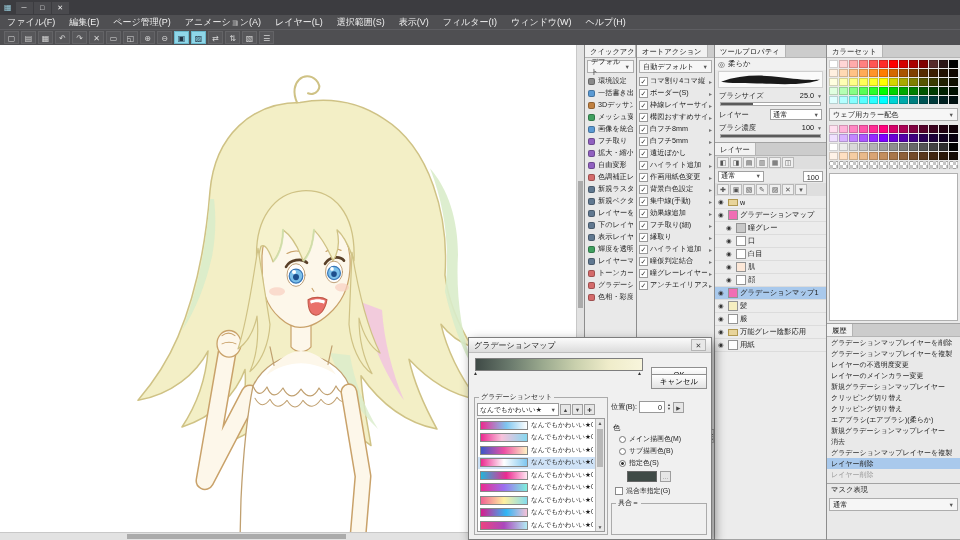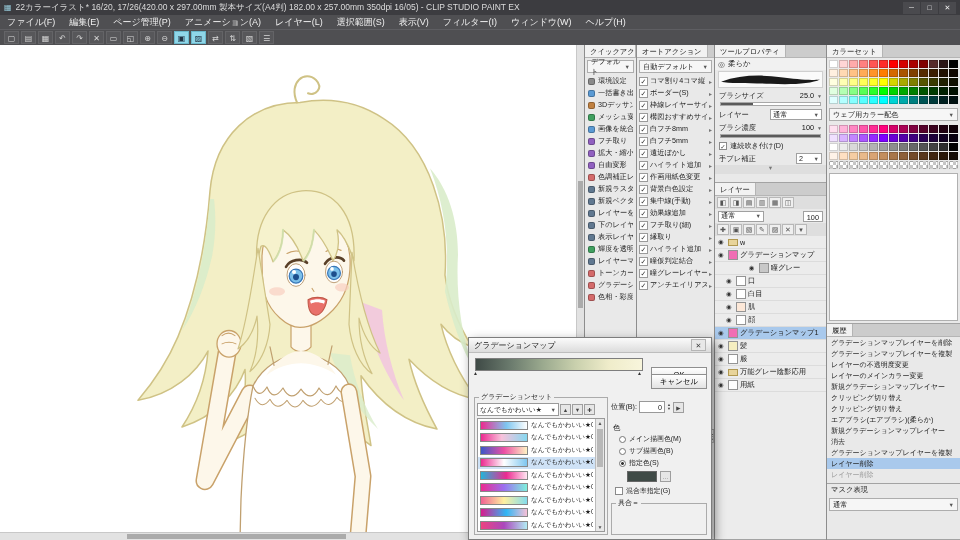--- a/index.html
+++ b/index.html
@@ -136,21 +136,20 @@
   .chip-row{position:absolute;left:158px;top:118px;display:flex;align-items:center;gap:3px;}
   .chip{width:30px;height:11px;border:1px solid #666;display:inline-block;}
   .check-row{position:absolute;left:146px;top:133px;display:flex;align-items:center;gap:3px;font-size:6.9px;white-space:nowrap;}
   .bottombox{left:142px;right:4px;top:150px;bottom:4px;}
 </style>
 </head>
 <body>
 
 <div class="titlebar">
   <span class="app-ico">▦</span>
-  <span class="title">22カラーイラスト* 16/20, 17/26(420.00 x 297.00mm 製本サイズ(A4判) 182.00 x 257.00mm 350dpi 16/05) - CLIP STUDIO PAINT EX</span>
   <div class="winbtns">
 
   <span class="winbtn">─</span>
       <span class="winbtn">□</span>
       <span class="winbtn">✕</span>
     </div>
 </div>
 
 <div class="menubar">
 
@@ -537,21 +536,21 @@
             <div class="st-row">
               <span class="st-stroke"></span>
               <span>強め</span>
             </div>
           </div>
       </div>
     </div>
   </div>
 
   <div class="col colC">
-    <div class="panel" style="height:138px">
+    <div class="panel" style="height:98px">
       <div class="ptabs">
           <span class="ptab">ツールプロパティ</span>
         </div>
       <div class="tp-sub">
         <span class="tp-ico">◎</span>
         <span>柔らか</span>
       </div>
       <div class="tp-stroke">
         <svg viewBox="0 0 100 14" preserveAspectRatio="none">
             <path d="M2,9 C20,3 40,2 60,5 C75,7 90,8 98,7 C90,11 70,12 50,11 C30,10 10,11 2,9 Z" fill="#1a1a1a"></path>
@@ -632,21 +631,21 @@
             <span class="ly-name">w</span>
           </div>
 
           <div class="layer-row">
             <span class="eye">◉</span>
 
             <span class="thumb" style="background: rgb(240, 110, 180);"></span>
             <span class="ly-name">グラデーションマップ</span>
           </div>
 
-          <div class="layer-row" style="padding-left: 11px; justify-content: center;">
+          <div class="layer-row" style="padding-left: 11px;">
             <span class="eye">◉</span>
 
             <span class="thumb" style="background: rgb(200, 200, 200);"></span>
             <span class="ly-name">瞳グレー</span>
           </div>
 
           <div class="layer-row" style="padding-left: 11px;">
             <span class="eye">◉</span>
 
             <span class="thumb" style="background: rgb(255, 255, 255);"></span>

